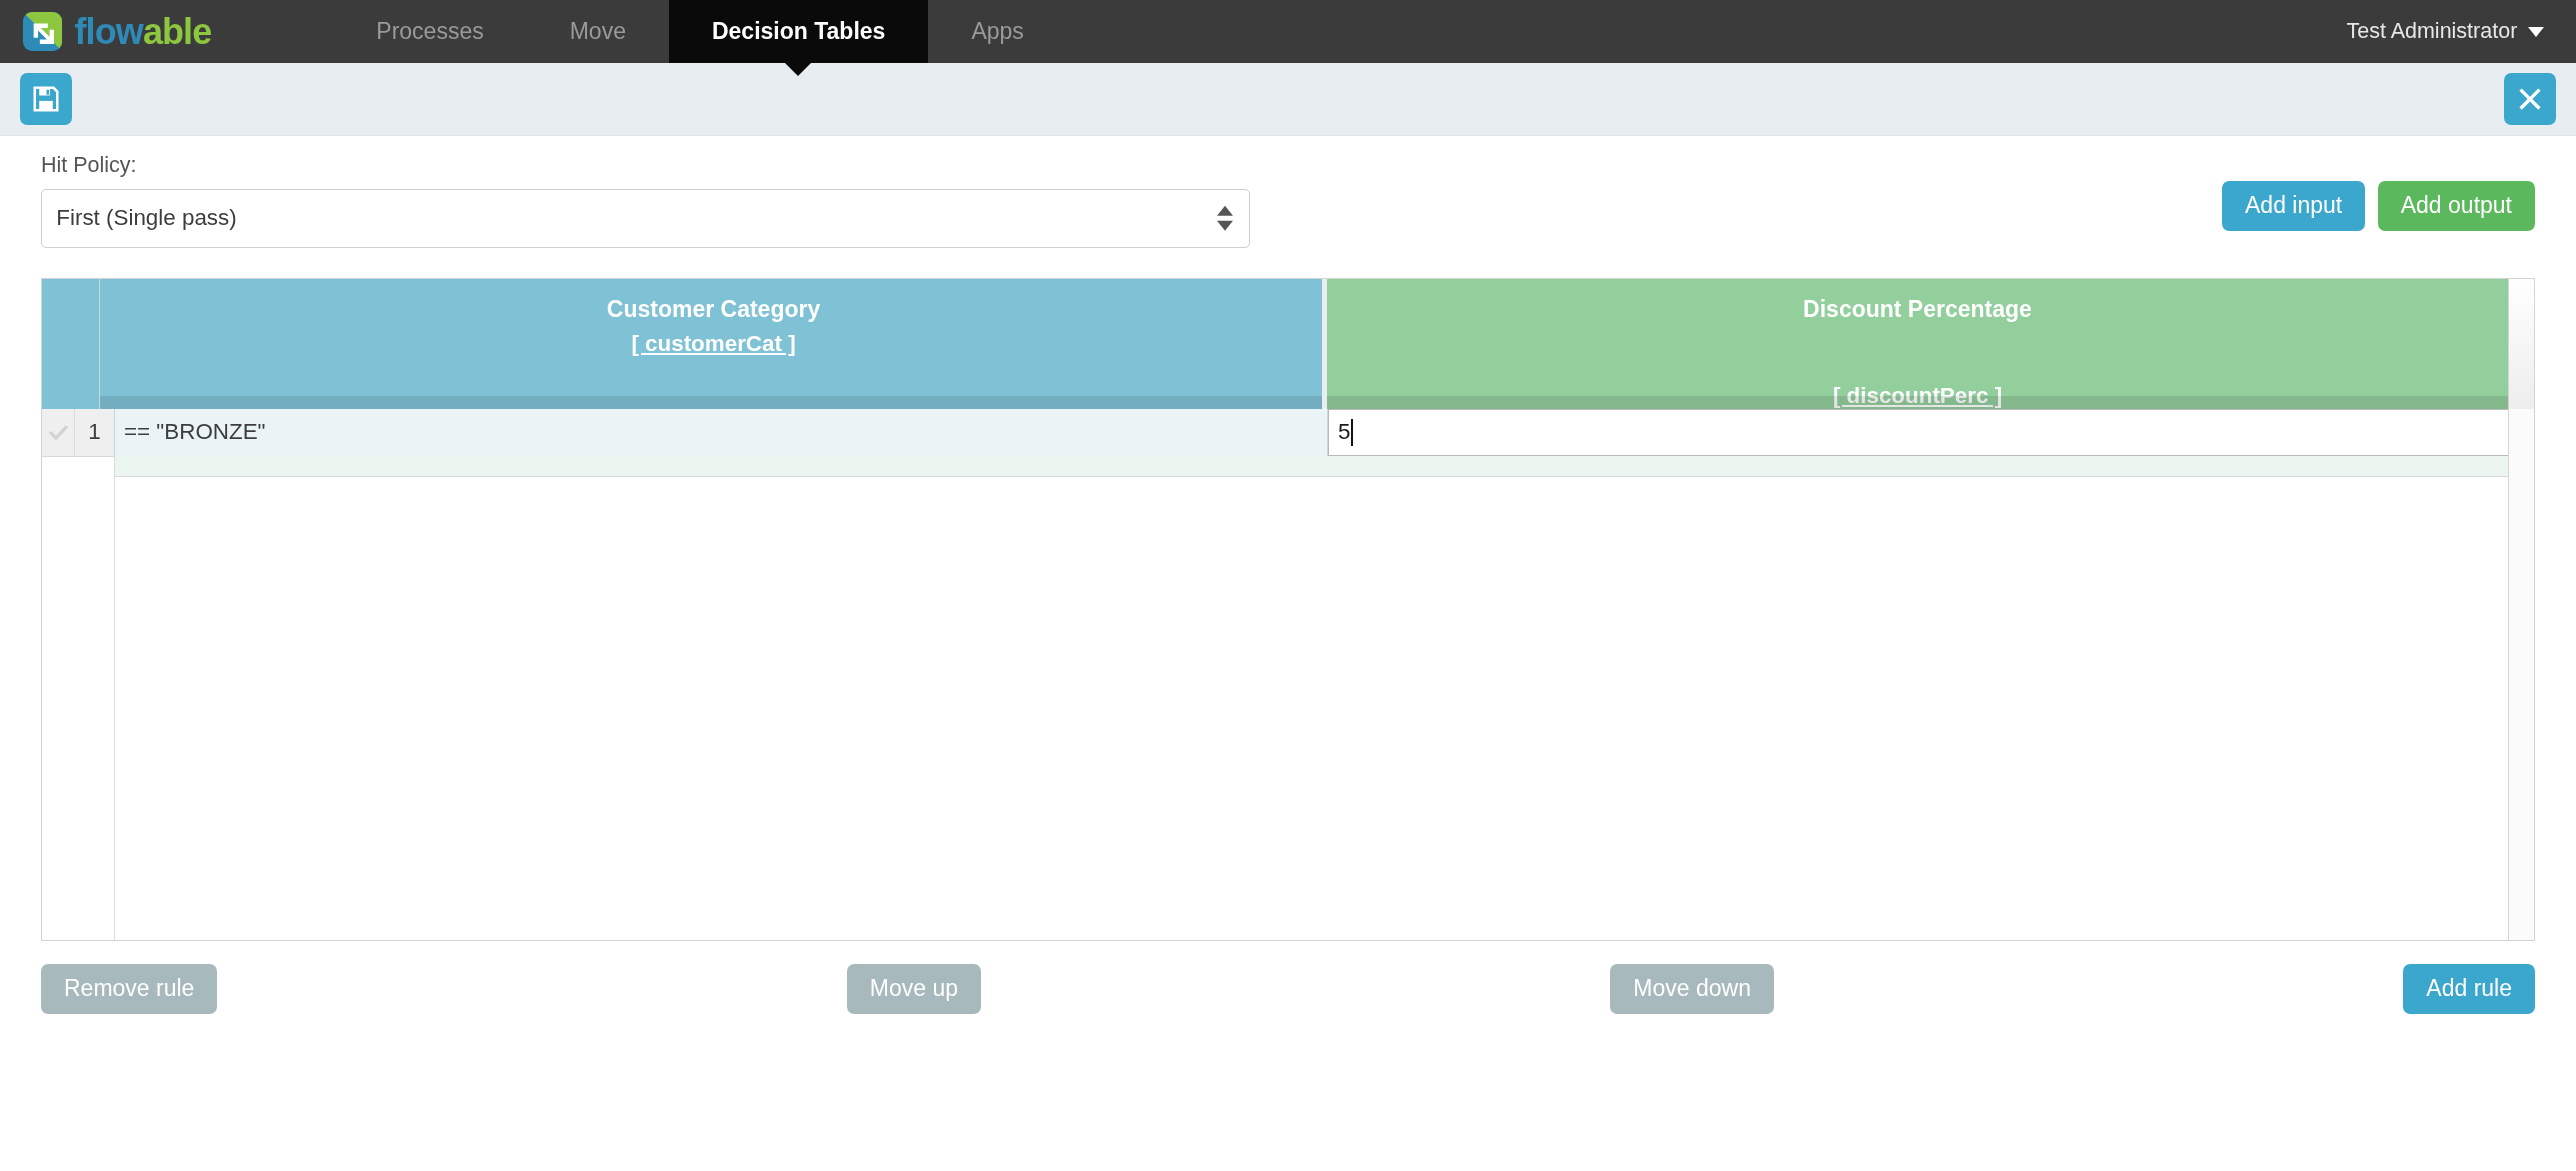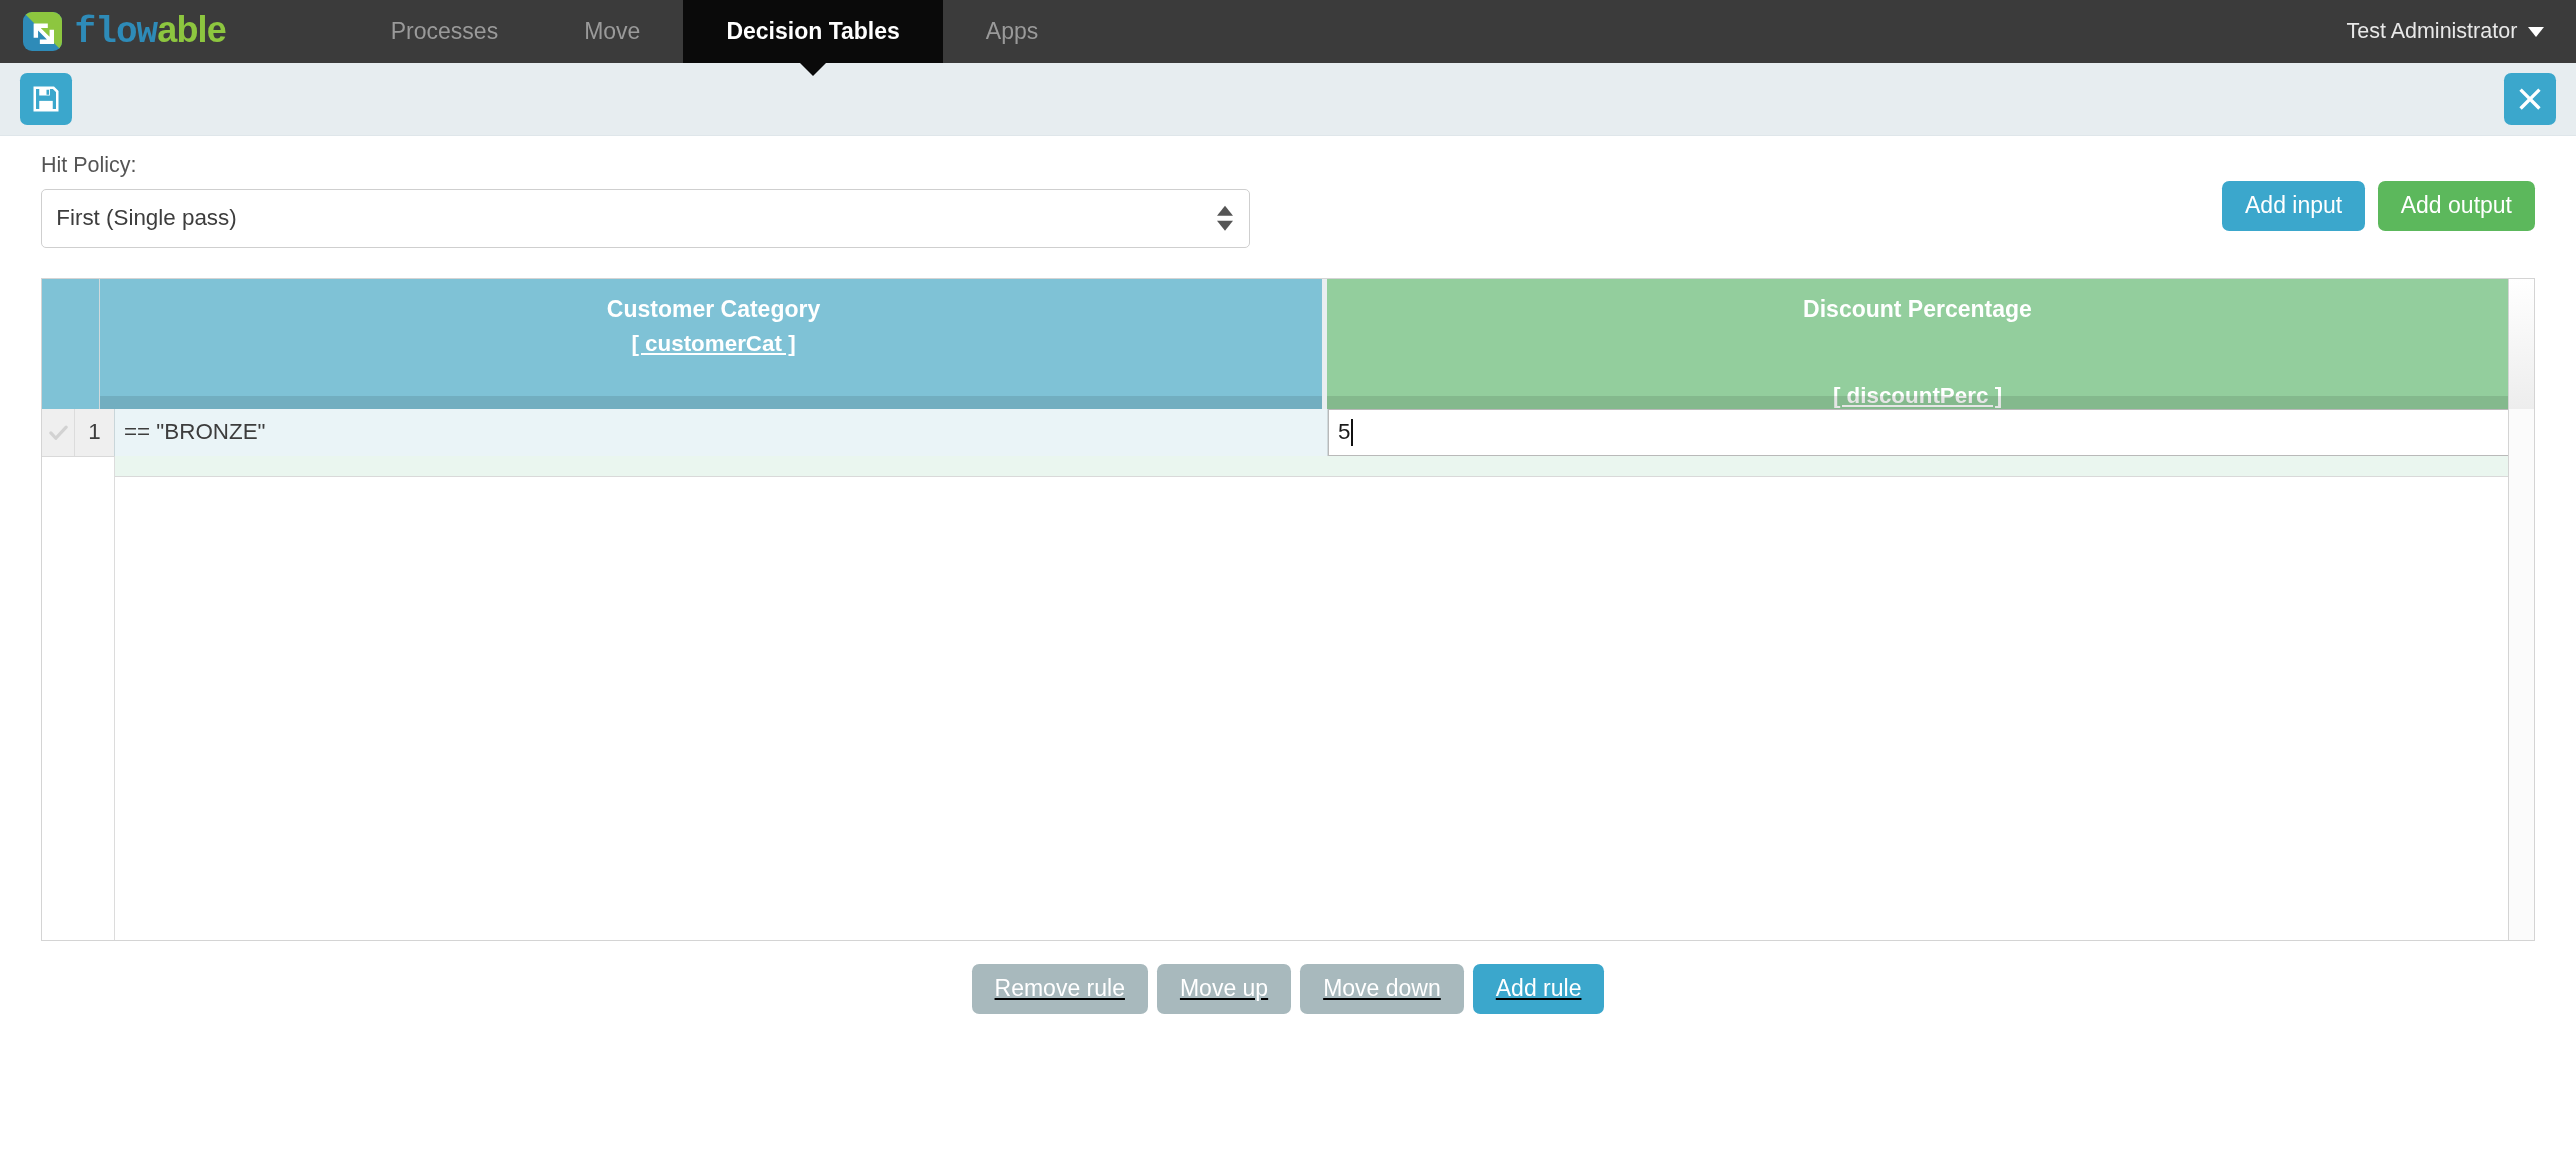--- a/index.html
+++ b/index.html
@@ -52,21 +52,21 @@
     left: 0; top: 0;
     width: 39px; height: 39px;
   }
   .brand-word {
     font-size: 36px;
     font-weight: bold;
     letter-spacing: -0.9px;
     line-height: 1;
     white-space: nowrap;
   }
-  .brand-word .b1 { color: #2e8bb8; font-family: Liberation Mono, monospace; }
+  .brand-word .b1 { color: #2e8bb8; }
   .brand-word .b2 { color: #8dc63f; }
 
   .nav-tabs {
     display: flex;
     align-items: stretch;
     margin-left: 95px;
   }
   .nav-tab {
     display: flex;
     align-items: center;
@@ -374,23 +374,22 @@
     top: 47px;
     height: 20px;
     background: #eaf6ef;
     border-bottom: 0.9px solid #d9d9d9;
   }
 
   
   .dt-actions {
     margin-top: 23px;
     display: flex;
-    justify-content: center;
+    justify-content: space-between;
     gap: 9px;
-    text-decoration: underline;
   }
 </style>
 </head>
 <body>
 
 <div class="topnav">
 
   <div class="brand">
     <span class="brand-mark">
       <span class="half-green"></span>

